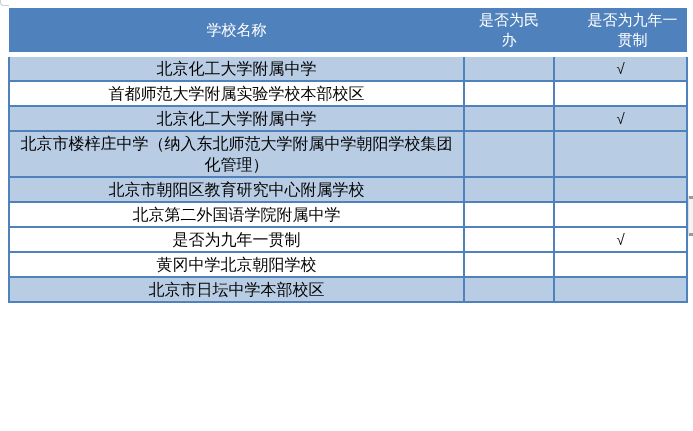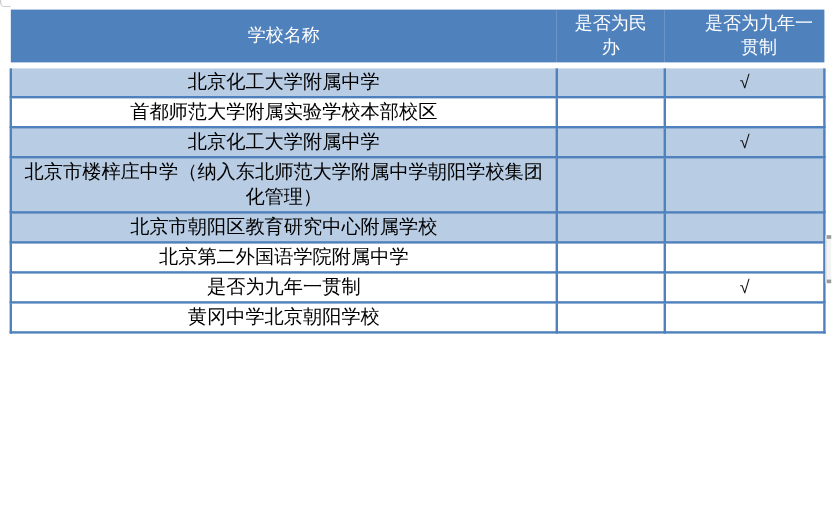--- a/index.html
+++ b/index.html
@@ -205,20 +205,25 @@
         <tr>
       <td>是否为九年一贯制</td>
       <td class="check"></td>
       <td class="check">√</td>
     </tr>
         <tr>
       <td>黄冈中学北京朝阳学校</td>
       <td class="check"></td>
       <td class="check"></td>
     </tr>
+        <tr class="banded">
+      <td>北京市日坛中学本部校区</td>
+      <td class="check"></td>
+      <td class="check"></td>
+    </tr>
       </tbody>
   </table>
 
   <div class="watermark">
     <span class="panda-icon">
       <span class="ear-l"></span>
         <span class="ear-r"></span>
       <span class="face"></span>
       <span class="eye-l"></span>
         <span class="eye-r"></span>

